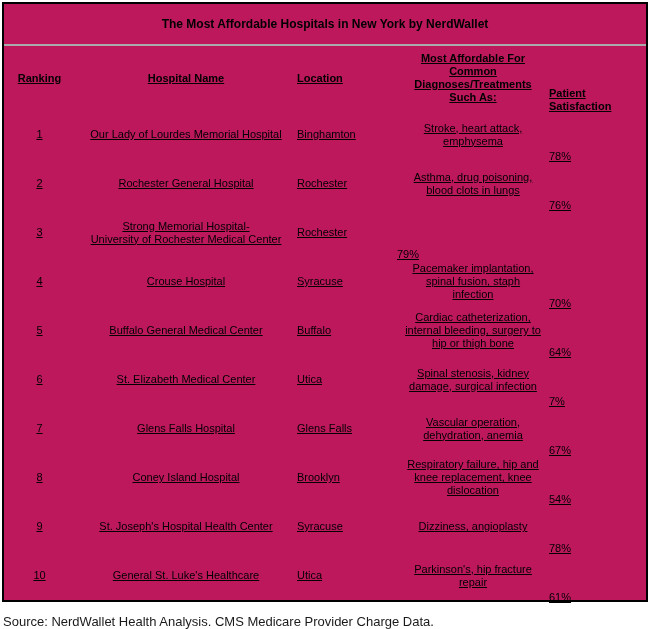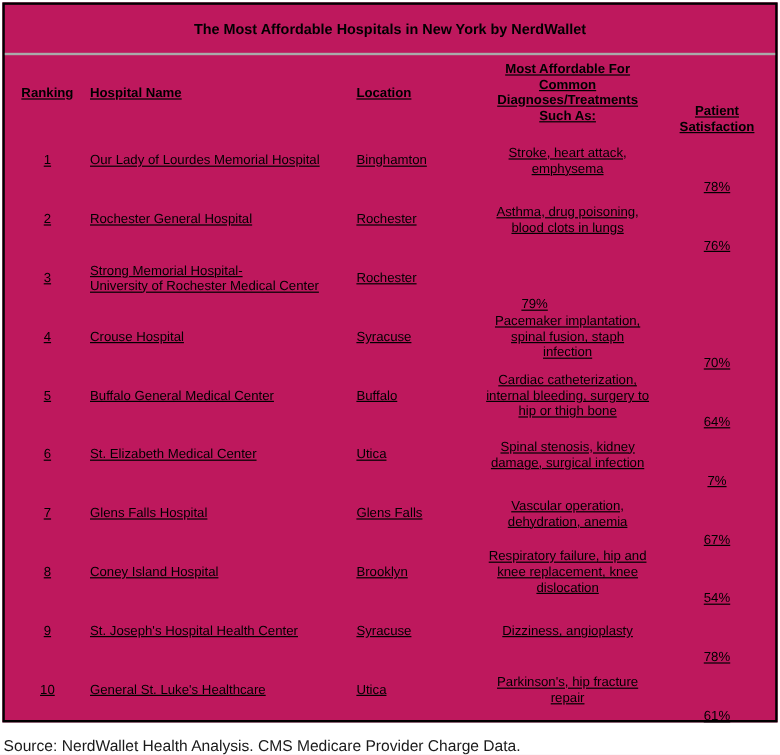--- a/index.html
+++ b/index.html
@@ -38,24 +38,24 @@
   }
   .row {
     height: 49px;
     display: flex;
     align-items: center;
     font-size: 11px;
     line-height: 13px;
   }
   .c { box-sizing: border-box; text-decoration: underline; }
   .c.rank { width: 71px; text-align: center; }
-  .c.name { width: 222px; text-align: left; white-space: pre-line; }
+  .c.name { width: 222px; text-align: center; white-space: pre-line; }
   .c.loc  { width: 100px; text-align: left; }
   .c.diag { width: 152px; text-align: center; white-space: pre-line; }
-  .c.sat  { width: 97px;  text-align: center; margin-top: 44px; }
+  .c.sat  { width: 97px;  text-align: left; margin-top: 44px; }
   .source-note {
     margin: 12px 0 0 3px;
     font-size: 13px;
     color: #1a1a1a;
   }
 </style>
 </head>
 <body>
 
 <div class="sheet">

